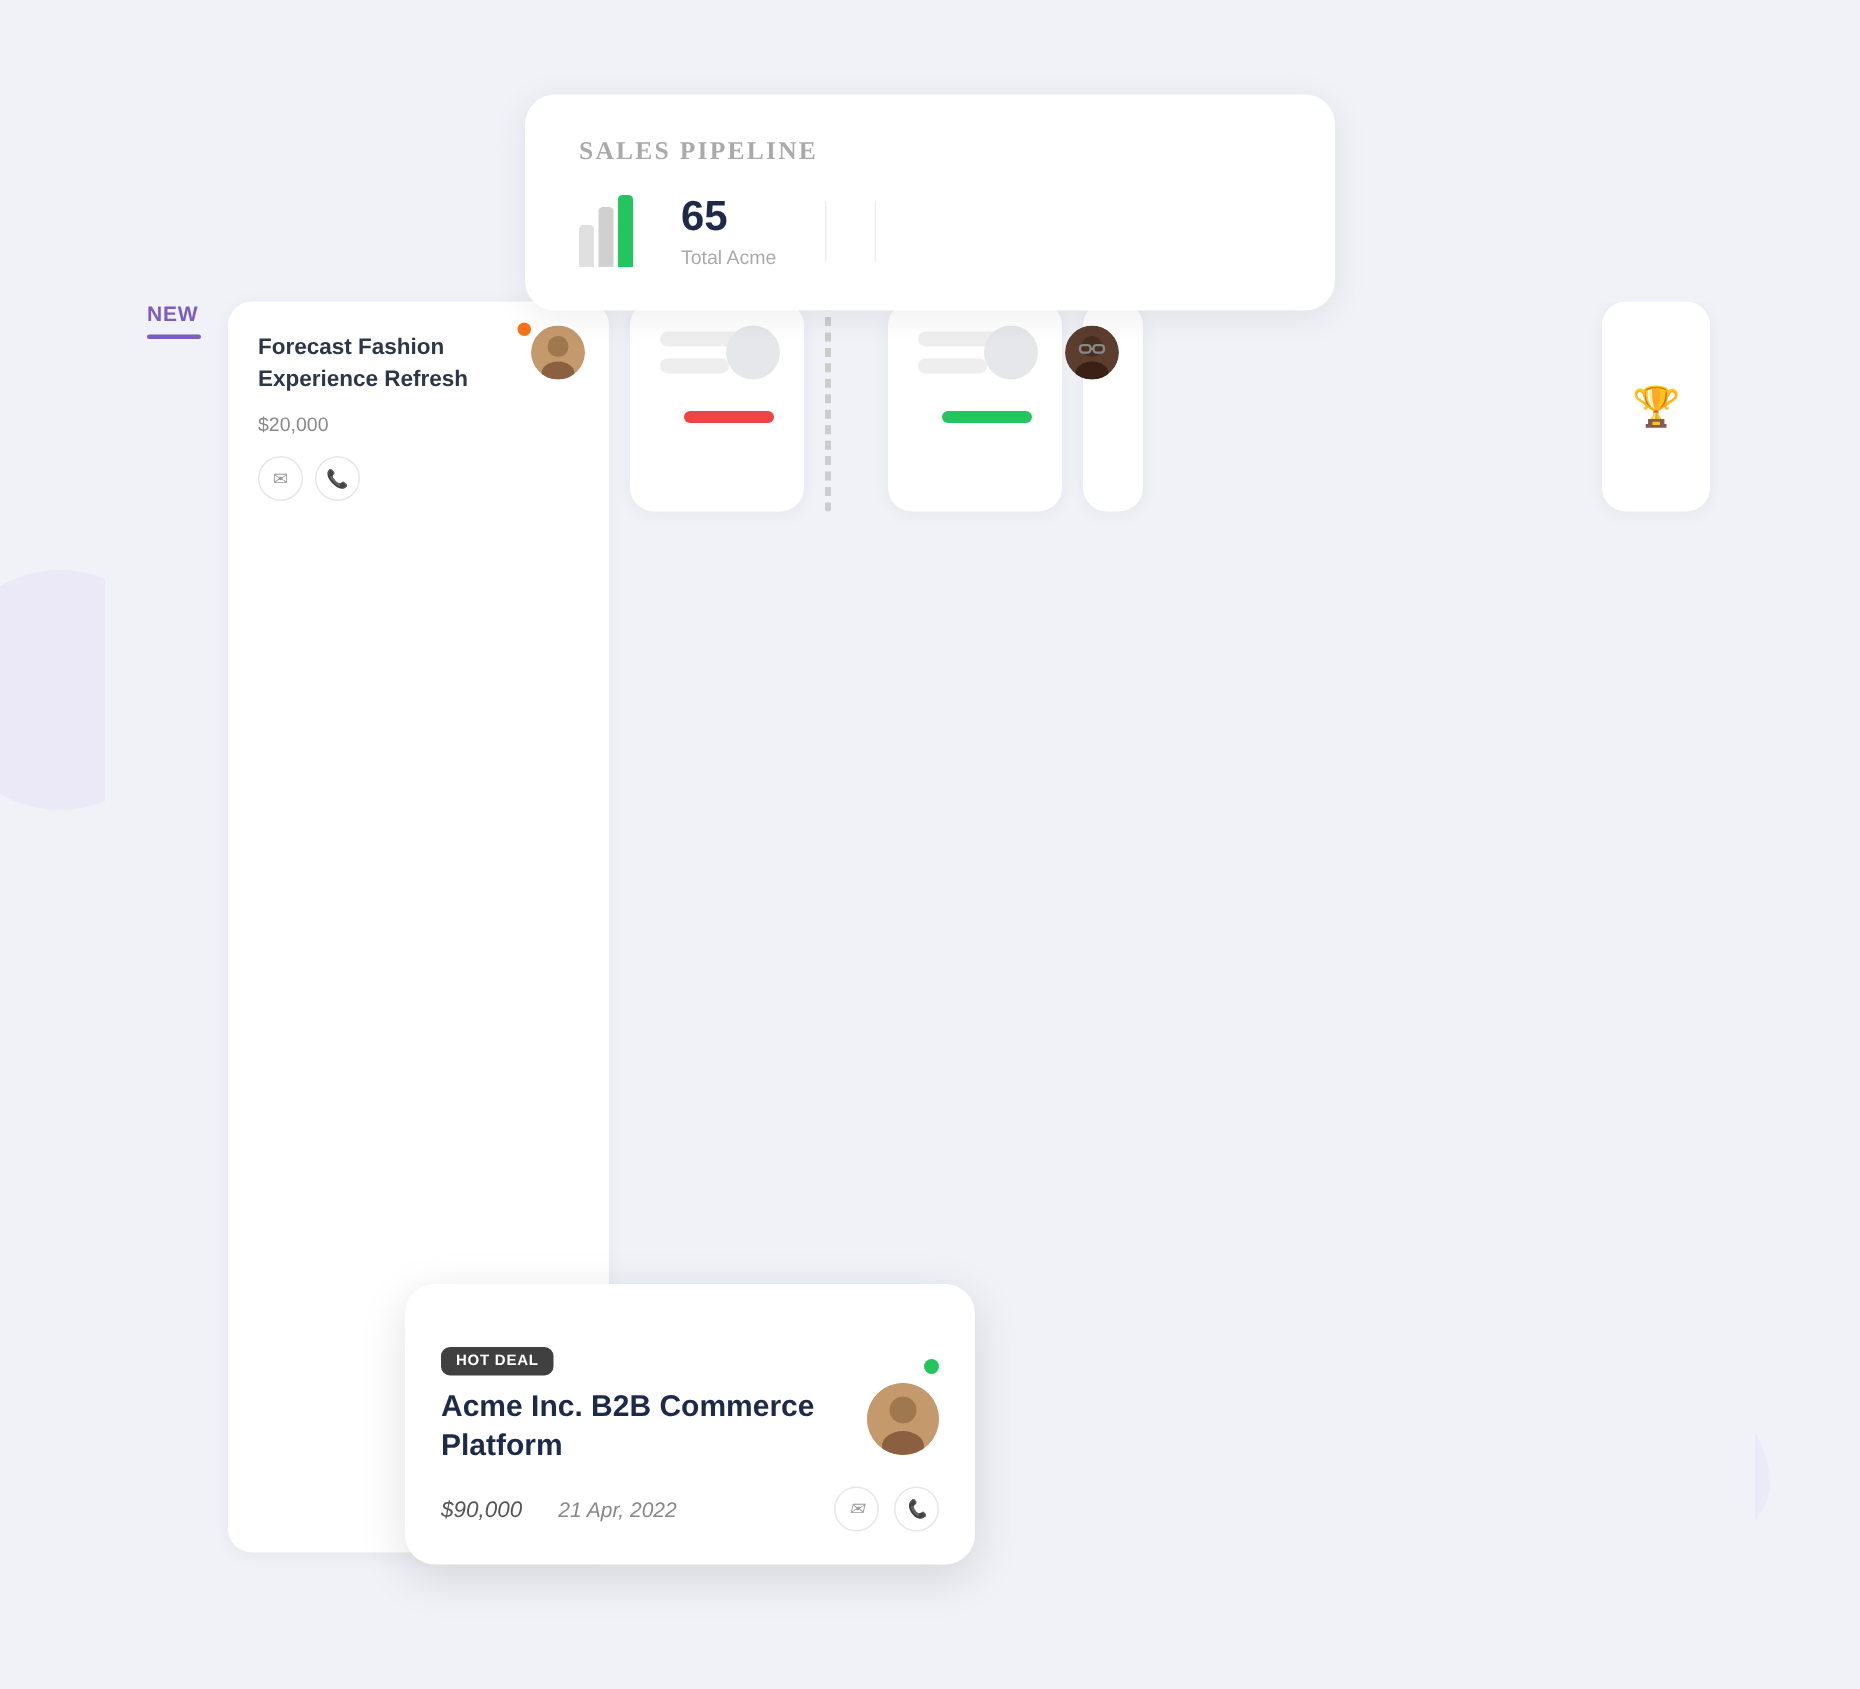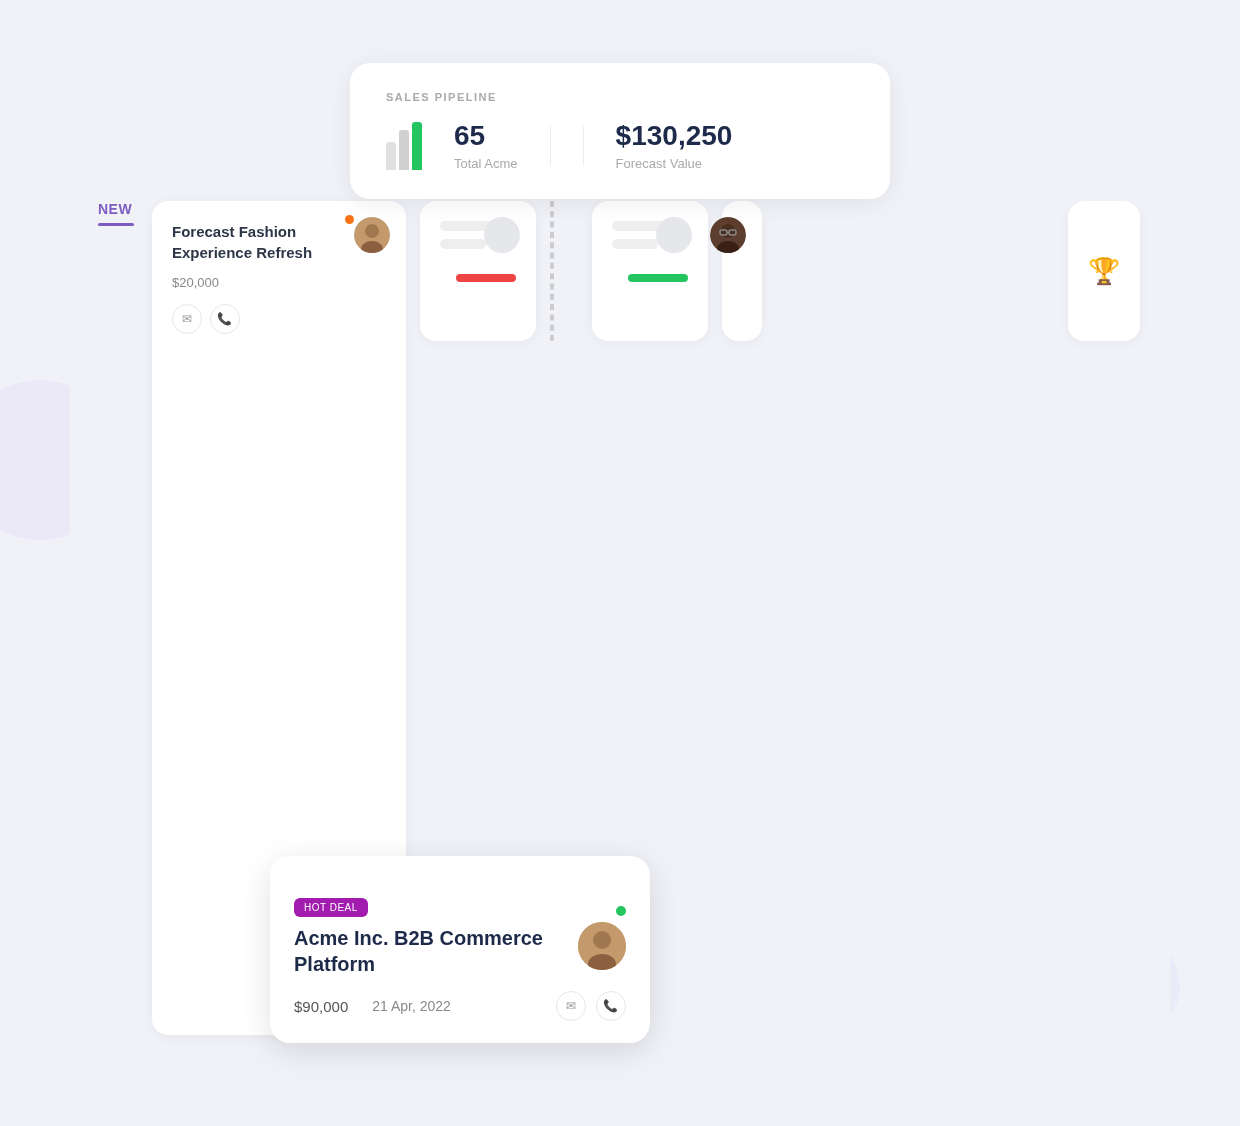--- a/index.html
+++ b/index.html
@@ -38,26 +38,27 @@
       opacity: 0.6;
     }
 
     .main-container {
       position: relative;
       width: 1100px;
       height: 1000px;
     }
 
     .pipeline-title {
-      font-size: 11px;
+      font-size: 17px;
       font-weight: 600;
       letter-spacing: 1.5px;
       color: #aaa;
       text-transform: uppercase;
       margin-bottom: 18px;
+      font-family: Liberation Serif, serif;
     }
 
     .pipeline-stats {
       display: flex;
       align-items: center;
       gap: 32px;
     }
 
     .chart-icon {
       display: flex;
@@ -249,24 +250,24 @@
       right: 16px;
       width: 36px;
       height: 36px;
       border-radius: 50%;
       background: #e5e7eb;
     }
 
     
     .hot-deal-badge {
       display: inline-block;
-      background: #a21caf;
+      background: #404040;
       color: white;
       font-size: 10px;
-      font-weight: 400;
+      font-weight: 700;
       letter-spacing: 0.5px;
       padding: 4px 10px;
       border-radius: 6px;
       margin-bottom: 8px;
       margin-top: 20px;
     }
 
     
     .avatar-svg {
       width: 100%;
@@ -329,20 +330,21 @@
       line-height: 1.3;
       flex: 1;
       padding-right: 16px;
     }
 
     .hot-deal-footer {
       display: flex;
       align-items: center;
       gap: 24px;
       margin-top: 14px;
+      font-style: italic;
     }
 
     .hot-deal-amount {
       font-size: 15px;
       color: #555;
       font-weight: 500;
     }
 
     .hot-deal-date {
       font-size: 14px;
@@ -385,24 +387,20 @@
       <div class="stat-item">
         <span class="stat-value">65</span>
         <span class="stat-label">Total Acme</span>
       </div>
 
       <div class="stat-divider"></div>
 
 
       <div class="stat-divider"></div>
 
-      <div class="stat-item">
-        <span class="stat-value">$130,250</span>
-        <span class="stat-label">Forecast Value</span>
-      </div>
     </div>
   </div>
 
   <div class="kanban-board">
 
     <div class="kanban-column">
       <div class="column-header">
         <div class="column-title">NEW</div>
         <div class="column-title-underline"></div>
       </div>

